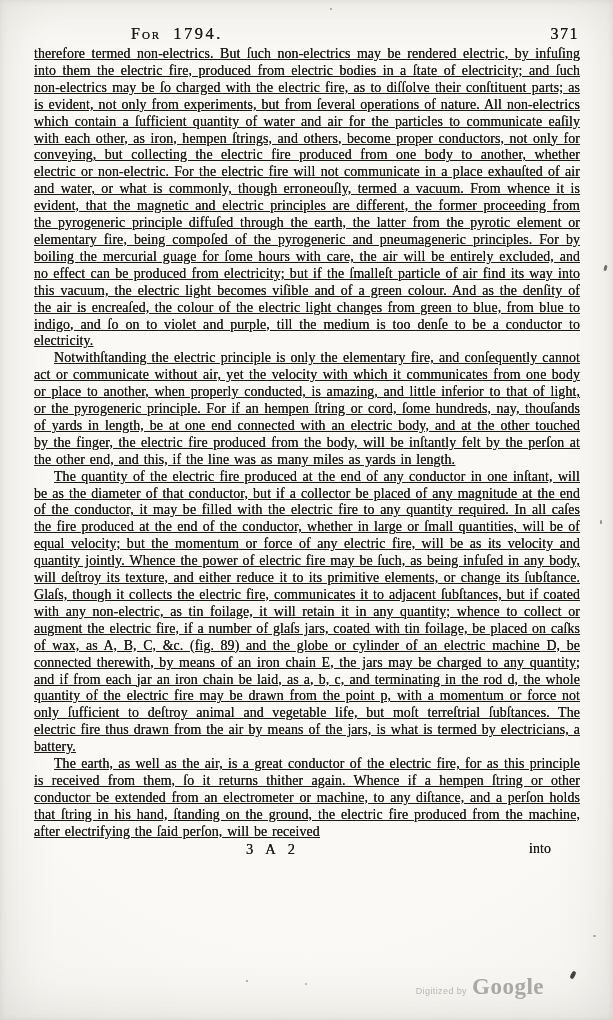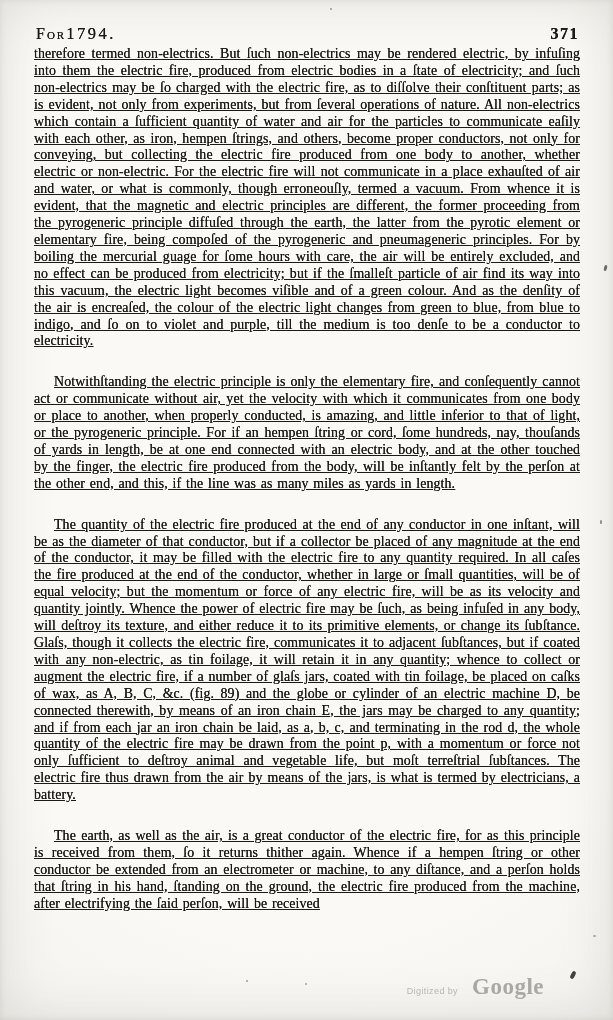--- a/index.html
+++ b/index.html
@@ -22,51 +22,51 @@
   .header {
     position: absolute;
     top: 24px;
     left: 36px;
     right: 34px;
     display: flex;
     align-items: baseline;
     white-space: nowrap;
     text-shadow: 0 0 0.5px currentColor;
   }
-  .h-for   { font-size: 16px; font-variant: small-caps; letter-spacing: 2px; text-align: right; }
+  .h-for   { margin-left: 95px; font-size: 16px; font-variant: small-caps; letter-spacing: 2px; text-align: right; }
   .h-month { margin-left: 24px; font-size: 18.5px; letter-spacing: 13px; }
-  .h-year  { margin-left: 0; font-size: 16.5px; letter-spacing: 2.5px; }
-  .h-page  { margin-left: auto; font-size: 16px; letter-spacing: 1.5px; font-weight: bold; }
+  .h-year  { margin-left: 12px; font-size: 16.5px; letter-spacing: 2.5px; }
+  .h-page  { margin-left: auto; font-size: 16px; letter-spacing: 1.5px; }
   
   .text {
     position: absolute;
     top: 46px;
     left: 34px;
     right: 33px;
     font-size: 13.9px;
     line-height: 16.9px;
     text-align: justify;
     word-spacing: 1.2px;
     letter-spacing: 0.1px;
     text-shadow: 0 0 0.45px currentColor;
   }
   .text p { margin: 0; text-decoration: underline; }
-  .text p.ind { text-indent: 20px; margin-top: 24px; }
+  .text p.ind { text-indent: 20px; }
   
   .sigrow { position: relative; height: 17px; }
   .sig   { position: absolute; left: 212px; font-size: 14.5px; letter-spacing: 4px; }
   .catch { position: absolute; right: 29px; font-size: 13.9px; }
   
   .watermark {
     position: absolute;
     right: 69px;
     bottom: 20px;
     display: flex;
     align-items: baseline;
-    gap: 14px;
+    gap: 5px;
     text-shadow: none;
   }
   .wm-pre {
     font-family: "Liberation Sans", "DejaVu Sans", sans-serif;
     font-size: 9px;
     color: #b7b6b2;
     letter-spacing: 0.4px;
   }
   .wm-brand {
     font-family: "Liberation Serif", "DejaVu Serif", serif;
@@ -95,20 +95,24 @@
     <span class="h-for">For</span>
     <span class="h-year">1794.</span>
     <span class="h-page">371</span>
   </div>
 
   <div class="text">
     <p>therefore termed non-electrics.  But ſuch non-electrics may be rendered electric, by infuſing into them the electric fire, produced from electric bodies in a ſtate of electricity; and ſuch non-electrics may be ſo charged with the electric fire, as to diſſolve their conſtituent parts; as is evident, not only from experiments, but from ſeveral operations of nature.  All non-electrics which contain a ſufficient quantity of water and air for the particles to communicate eaſily with each other, as iron, hempen ſtrings, and others, become proper conductors, not only for conveying, but collecting the electric fire produced from one body to another, whether electric or non-electric.  For the electric fire will not communicate in a place exhauſted of air and water, or what is commonly, though erroneouſly, termed a vacuum.  From whence it is evident, that the magnetic and electric principles are different, the former proceeding from the pyrogeneric principle diffuſed through the earth, the latter from the pyrotic element or elementary fire, being compoſed of the pyrogeneric and pneumageneric principles.  For by boiling the mercurial guage for ſome hours with care, the air will be entirely excluded, and no effect can be produced from electricity; but if the ſmalleſt particle of air find its way into this vacuum, the electric light becomes viſible and of a green colour.  And as the denſity of the air is encreaſed, the colour of the electric light changes from green to blue, from blue to indigo, and ſo on to violet and purple, till the medium is too denſe to be a conductor to electricity.</p>
     <p class="ind">Notwithſtanding the electric principle is only the elementary fire, and conſequently cannot act or communicate without air, yet the velocity with which it communicates from one body or place to another, when properly conducted, is amazing, and little inferior to that of light, or the pyrogeneric principle.  For if an hempen ſtring or cord, ſome hundreds, nay, thouſands of yards in length, be at one end connected with an electric body, and at the other touched by the finger, the electric fire produced from the body, will be inſtantly felt by the perſon at the other end, and this, if the line was as many miles as yards in length.</p>
     <p class="ind">The quantity of the electric fire produced at the end of any conductor in one inſtant, will be as the diameter of that conductor, but if a collector be placed of any magnitude at the end of the conductor, it may be filled with the electric fire to any quantity required.  In all caſes the fire produced at the end of the conductor, whether in large or ſmall quantities, will be of equal velocity; but the momentum or force of any electric fire, will be as its velocity and quantity jointly.  Whence the power of electric fire may be ſuch, as being infuſed in any body, will deſtroy its texture, and either reduce it to its primitive elements, or change its ſubſtance.  Glaſs, though it collects the electric fire, communicates it to adjacent ſubſtances, but if coated with any non-electric, as tin foilage, it will retain it in any quantity; whence to collect or augment the electric fire, if a number of glaſs jars, coated with tin foilage, be placed on caſks of wax, as A, B, C, &amp;c. (fig. 89) and the globe or cylinder of an electric machine D, be connected therewith, by means of an iron chain E, the jars may be charged to any quantity; and if from each jar an iron chain be laid, as a, b, c, and terminating in the rod d, the whole quantity of the electric fire may be drawn from the point p, with a momentum or force not only ſufficient to deſtroy animal and vegetable life, but moſt terreſtrial ſubſtances.  The electric fire thus drawn from the air by means of the jars, is what is termed by electricians, a battery.</p>
     <p class="ind">The earth, as well as the air, is a great conductor of the electric fire, for as this principle is received from them, ſo it returns thither again.  Whence if a hempen ſtring or other conductor be extended from an electrometer or machine, to any diſtance, and a perſon holds that ſtring in his hand, ſtanding on the ground, the electric fire produced from the machine, after electrifying the ſaid perſon, will be received</p>
+    <div class="sigrow">
+      <span class="sig">3 A 2</span>
+      <span class="catch">into</span>
+    </div>
   </div>
 
   <div class="watermark">
     <span class="wm-pre">Digitized by</span>
     <span class="wm-brand">Google</span>
   </div>
 
   <div class="spk spk-a"></div>
   <div class="spk spk-b"></div>
   <div class="spk spk-c"></div>

